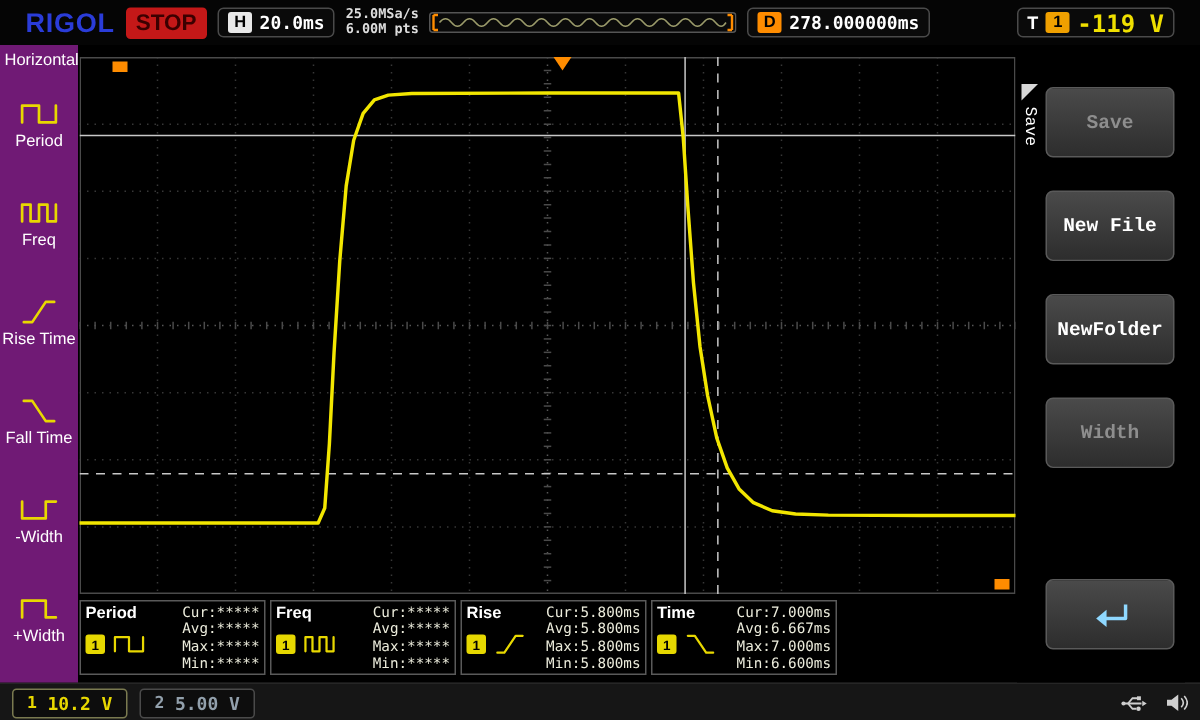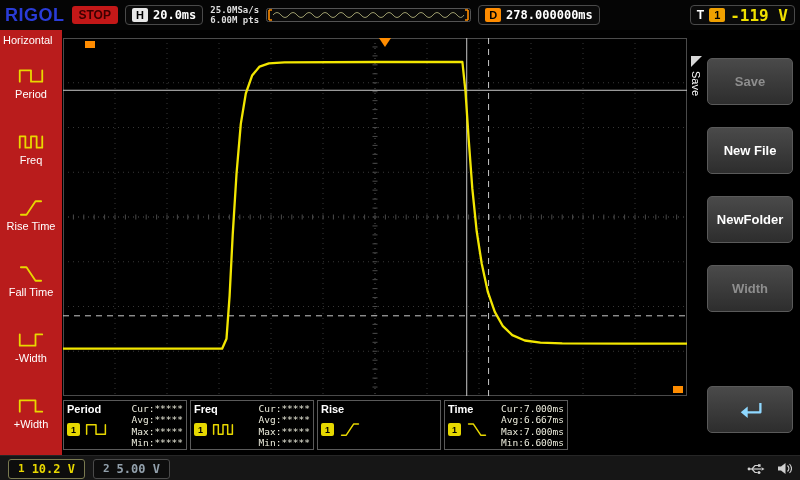--- a/index.html
+++ b/index.html
@@ -1,59 +1,59 @@
 <!DOCTYPE html>
 <html><head>
 <meta charset="utf-8">
 <style>
   html,body{margin:0;padding:0;background:#000;}
   .screen{position:relative;width:800px;height:480px;background:#000;overflow:hidden;
           font-family:"Liberation Sans",sans-serif;color:#e8e8e8;}
 
   
-  .topbar{height:30px;display:flex;align-items:center;gap:7px;padding:0 5px;background:#050505;}
+  .topbar{height:30px;display:flex;align-items:center;gap:7px;padding:0 17px;background:#050505;}
   .brand{color:#2a3cd8;font-weight:bold;font-size:18px;letter-spacing:.5px;}
-  .stop{background:#c41818;color:#3c0000;font-weight:bold;font-size:12px;padding:2px 7px;border-radius:3px;}
+  .stop{background:#c41818;color:#3c0000;font-weight:bold;font-size:15px;padding:2px 7px;border-radius:3px;}
   .pill{display:flex;align-items:center;gap:5px;border:1px solid #4a4a4a;border-radius:4px;
         padding:1px 6px;height:20px;box-sizing:border-box;background:#0a0a0a;}
   .keybox{background:#e8e8e8;color:#000;font-weight:bold;font-size:11px;min-width:14px;height:14px;
           display:flex;align-items:center;justify-content:center;border-radius:2px;padding:0 1px;}
   .keybox.orange{background:#ff8c00;}
   .keybox.tsrc{background:#f0a000;}
   .tkey{color:#fff;font-weight:bold;font-size:12px;}
   .mono{font-family:"DejaVu Sans Mono",monospace;}
   .hval{font-size:12px;font-weight:bold;color:#fff;}
   .tlev{font-size:16px;font-weight:bold;color:#f0e000;}
   .srate{font-size:9px;line-height:10px;color:#ddd;font-weight:bold;}
   .membar{width:205px;height:14px;}
   .tpill{margin-left:auto;}
 
   
   .bodyrow{display:flex;height:425px;}
-  .leftmenu{width:62px;background:#b91c1c;box-sizing:border-box;padding-top:2px;}
+  .leftmenu{width:52px;background:#701a75;box-sizing:border-box;padding-top:2px;}
   .menu-title{font-size:11px;color:#fff;padding:2px 3px 4px 3px;}
   .mitem{height:66px;display:flex;flex-direction:column;align-items:center;justify-content:center;gap:4px;cursor:pointer;}
   .mitem svg{width:26px;height:18px;}
   .mlabel{font-size:11px;color:#fff;text-align:center;line-height:11px;}
 
   .display{width:626px;box-sizing:border-box;}
   .graticule{display:block;width:624px;height:358px;margin:8px 0 0 1px;background:#000;}
   .meas-row{display:flex;gap:3px;margin:4px 0 0 1px;}
   .meas-box{position:relative;width:124px;height:50px;box-sizing:border-box;border:1px solid #5a5a5a;
             background:#000;padding:2px 3px;}
   .meas-name{font-size:11px;font-weight:bold;color:#fff;}
   .meas-badge-row{display:flex;align-items:center;gap:4px;margin-top:7px;}
   .badge1{width:13px;height:13px;background:#e6d800;color:#000;font-size:9px;font-weight:bold;
           display:flex;align-items:center;justify-content:center;border-radius:2px;}
   .meas-badge-row svg{width:24px;height:15px;}
   .meas-values{position:absolute;top:2px;right:3px;font-family:"DejaVu Sans Mono",monospace;
                font-size:9.5px;line-height:11.3px;color:#ececdc;text-align:right;}
 
   .rightmenu{position:relative;width:112px;background:#000;box-sizing:border-box;
-             display:flex;flex-direction:column;gap:22px;padding:28px 7px 22px 19px;}
+             display:flex;flex-direction:column;gap:22px;padding:28px 7px 22px 19px;font-family:Liberation Mono, monospace;}
   .vtab-wrap{position:absolute;left:1px;top:26px;width:14px;display:flex;flex-direction:column;align-items:center;}
   .vtab-tri{width:0;height:0;border-top:11px solid #d8d8d8;border-right:11px solid transparent;}
   .vtab{writing-mode:vertical-rl;color:#fff;font-size:11px;margin-top:4px;}
   .softkey{height:45px;border-radius:5px;border:1px solid #5a5a5a;background:linear-gradient(#4a4a4a,#2d2d2d);
            color:#fff;font-weight:bold;font-size:13px;display:flex;align-items:center;justify-content:center;cursor:pointer;}
   .softkey.disabled{color:#8e8e8e;}
   .softkey.return{margin-top:auto;}
   .softkey.return svg{width:30px;height:20px;}
 
   
@@ -310,20 +310,26 @@
             </div>
           </div>
           <div class="meas-box">
             <div class="meas-name">Rise</div>
             <div class="meas-badge-row">
               <span class="badge1">1</span>
               <svg viewBox="0 0 22 16">
     <path d="M2 14 H7 L15 2 H20" fill="none" stroke="#e8d800" stroke-width="1.6" stroke-linecap="round" stroke-linejoin="round"></path>
               </svg>
             </div>
+            <div class="meas-values">
+              <div class="mrow"><span>Cur:</span><span>5.800ms</span></div>
+              <div class="mrow"><span>Avg:</span><span>5.800ms</span></div>
+              <div class="mrow"><span>Max:</span><span>5.800ms</span></div>
+              <div class="mrow"><span>Min:</span><span>5.800ms</span></div>
+            </div>
           </div>
           <div class="meas-box">
             <div class="meas-name">Time</div>
             <div class="meas-badge-row">
               <span class="badge1">1</span>
               <svg viewBox="0 0 22 16">
     <path d="M2 2 H7 L15 14 H20" fill="none" stroke="#e8d800" stroke-width="1.6" stroke-linecap="round" stroke-linejoin="round"></path>
               </svg>
             </div>
             <div class="meas-values">

